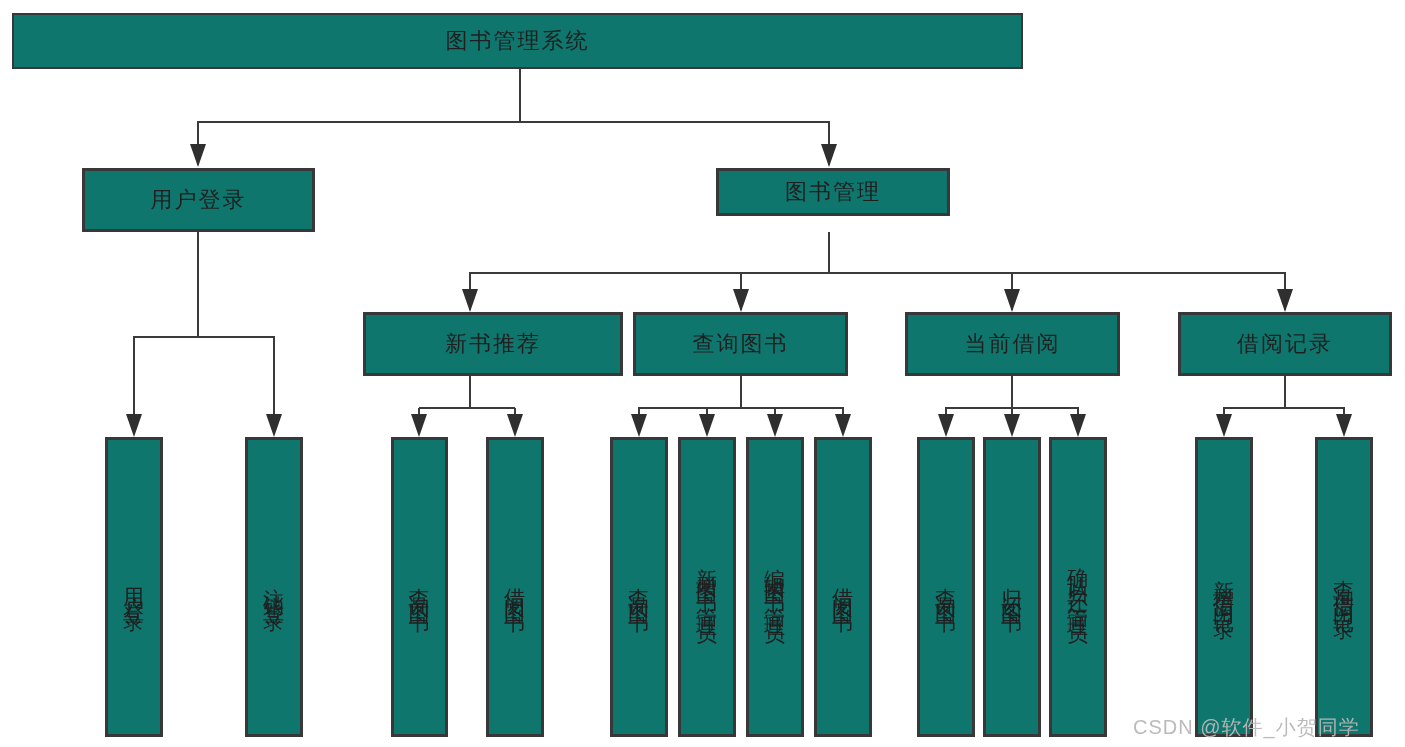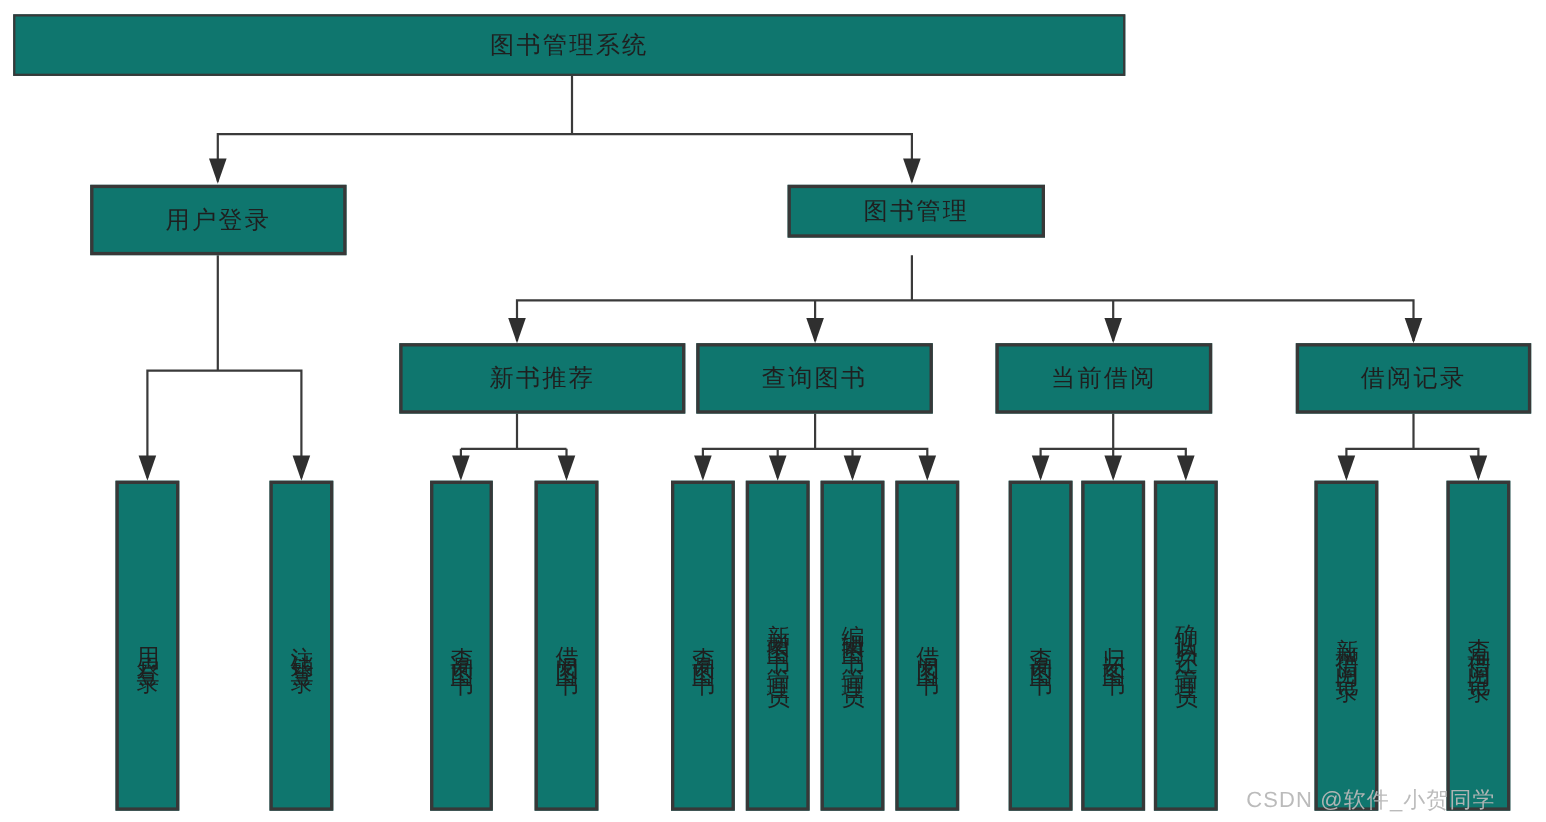--- a/index.html
+++ b/index.html
@@ -89,21 +89,21 @@
   <div class="node hnode" style="left:716px;top:168px;width:234px;height:48px">
     <span>图书管理</span>
   </div>
 
   <div class="node hnode" style="left:363px;top:312px;width:260px;height:64px">
     <span>新书推荐</span>
   </div>
   <div class="node hnode" style="left:633px;top:312px;width:215px;height:64px">
     <span>查询图书</span>
   </div>
-  <div class="node hnode" style="left:905px;top:312px;width:197px;height:64px">
+  <div class="node hnode" style="left:905px;top:312px;width:215px;height:64px">
     <span>当前借阅</span>
   </div>
   <div class="node hnode" style="left:1178px;top:312px;width:214px;height:64px">
     <span>借阅记录</span>
   </div>
 
   <div class="node vnode" style="left:105px;top:437px;width:58px;height:300px">
     <span class="vtext">用户登录</span>
   </div>
   <div class="node vnode" style="left:245px;top:437px;width:58px;height:300px">

